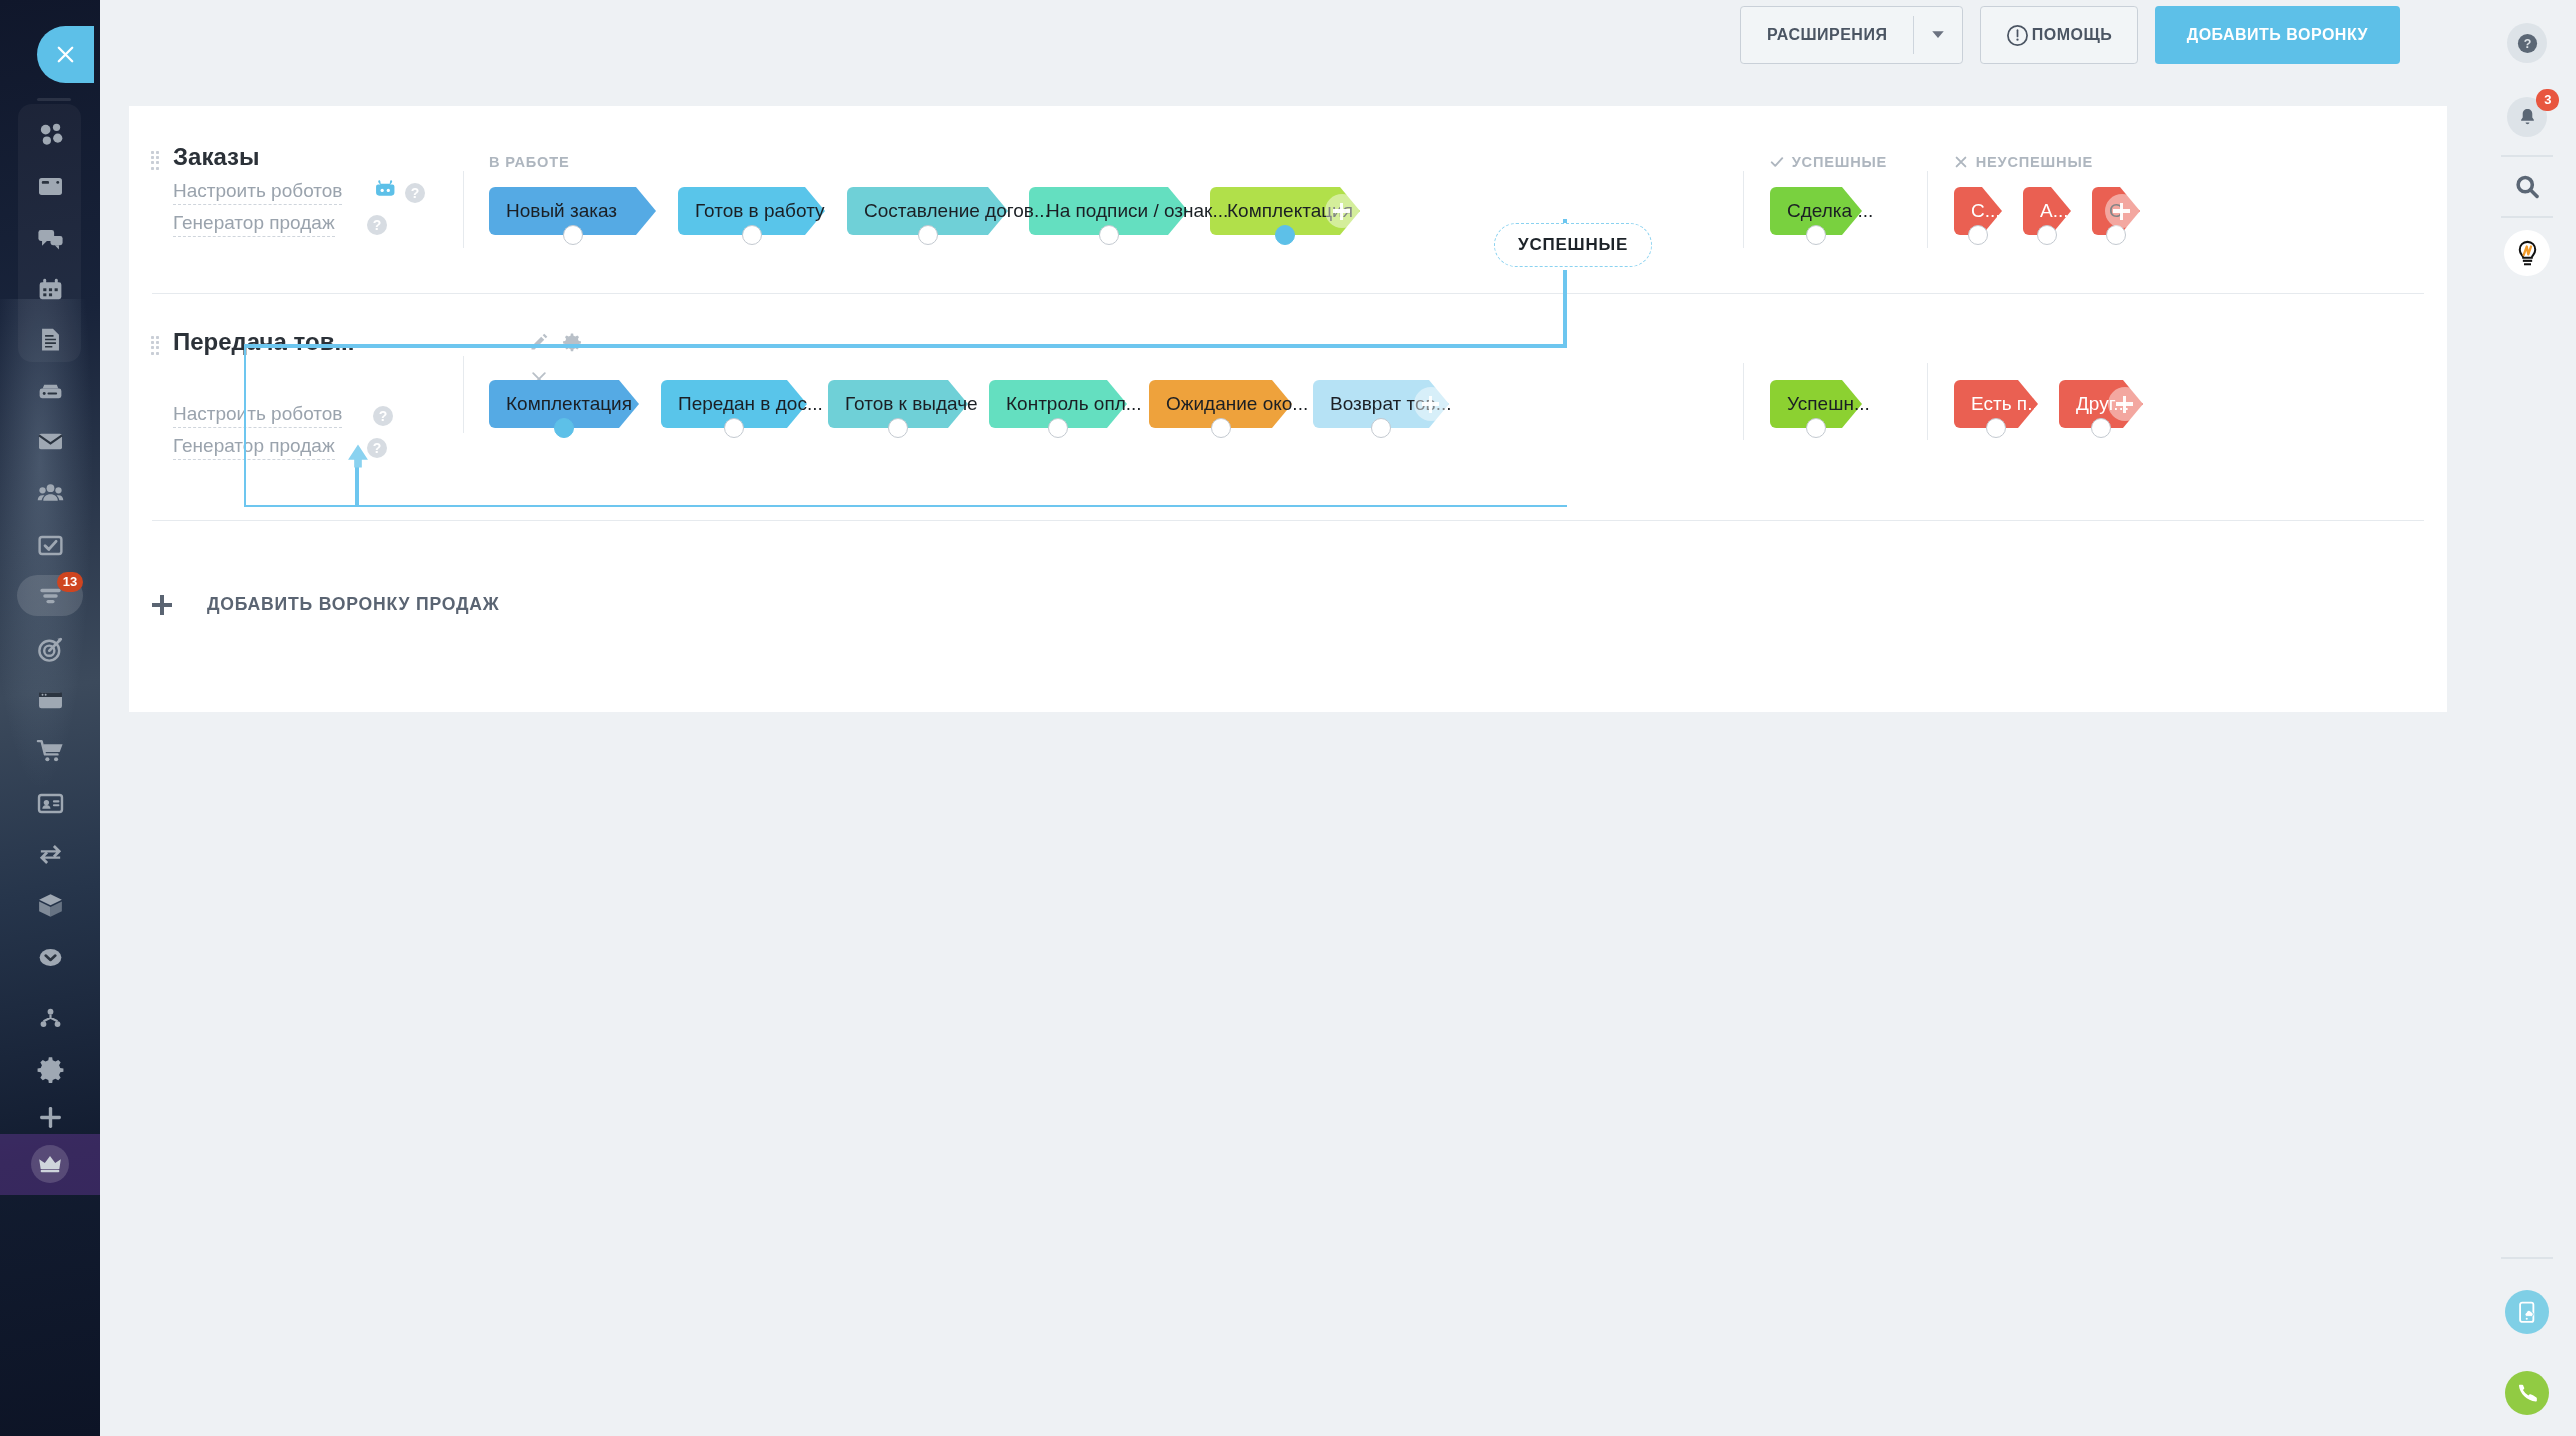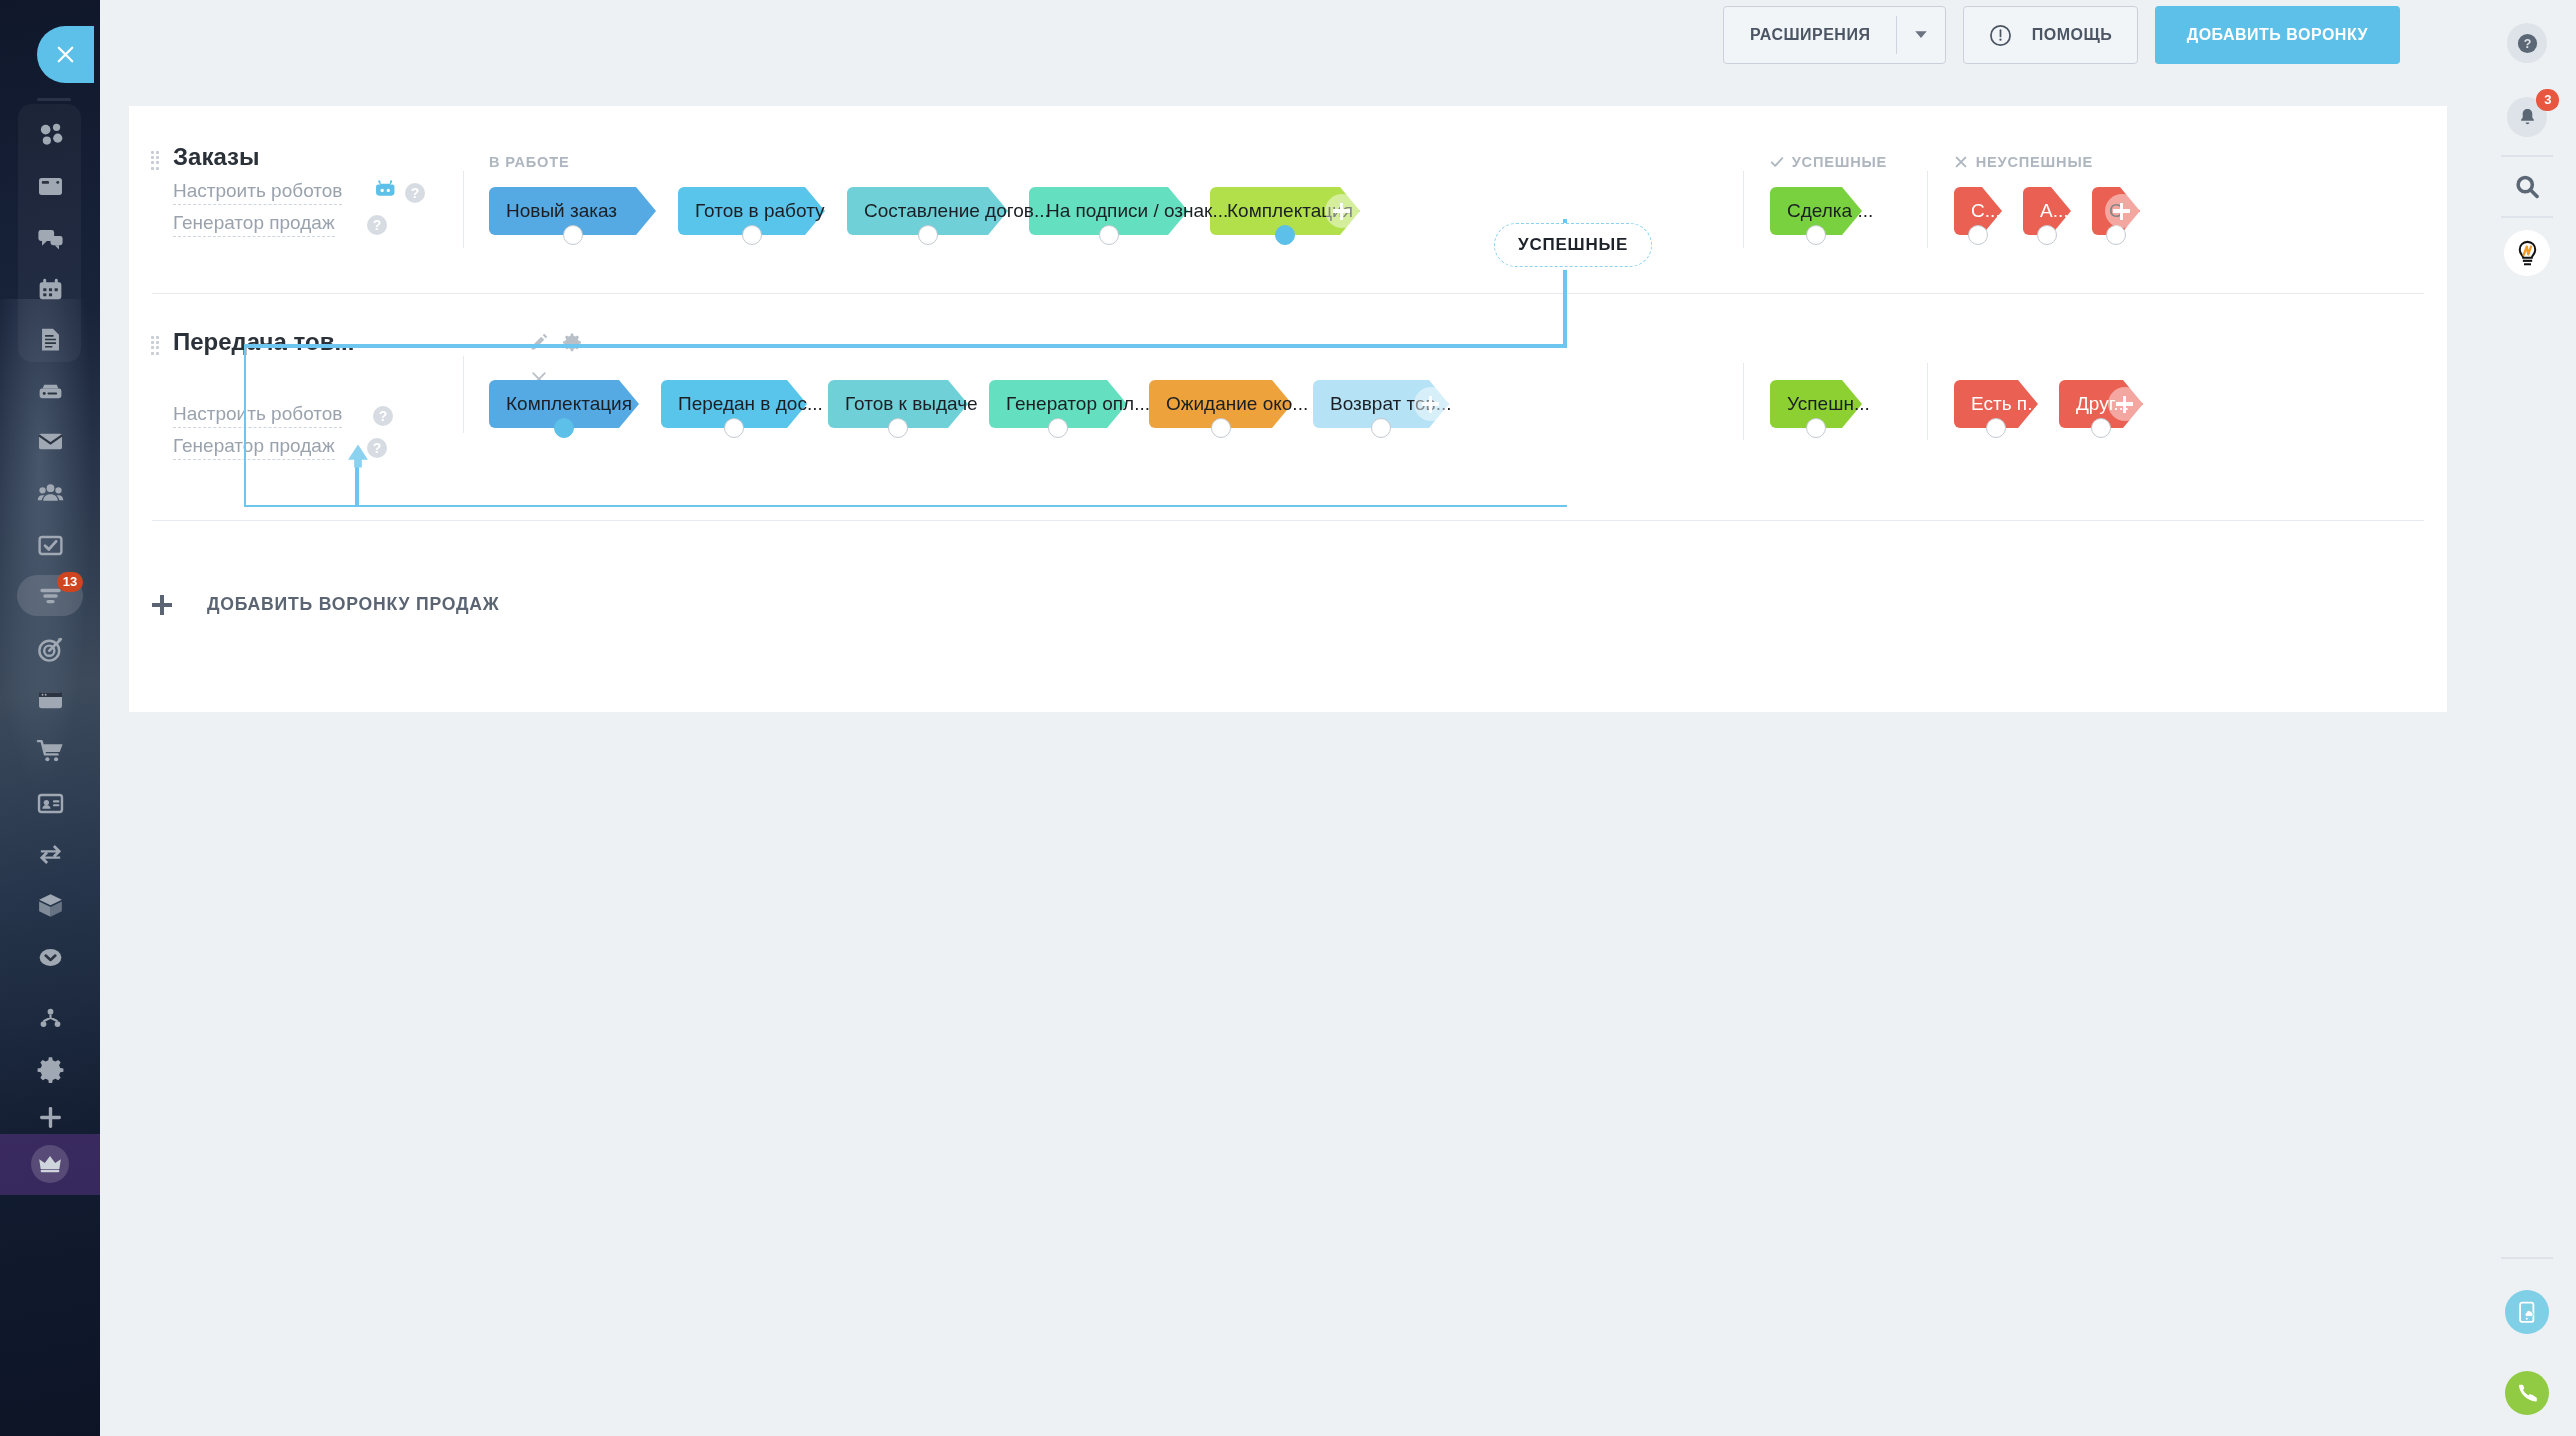--- a/index.html
+++ b/index.html
@@ -68,21 +68,21 @@
   .btn {
     height: 58px; border: 0.8px solid #c9d0d8; background: #f2f5f7; border-radius: 3.8px;
     display: flex; align-items: center; color: #4b5563;
     font-size: 16px; font-weight: bold; letter-spacing: 0.5px;
   }
   .btn-ext { padding: 0; }
   .btn-ext .lbl { padding: 0 26px; }
   .btn-ext .sep { width: 0.8px; height: 38px; background: #ced5dd; }
   .btn-ext .caret { padding: 0 17px; display: flex; align-items: center; }
   .btn-ext .caret svg { width: 14px; height: 9.2px; fill: #6b7280; }
-  .btn-help { padding: 0 24.5px; gap: 20px; }
+  .btn-help { padding: 0 24.5px; gap: 3px; }
   .btn-help svg { width: 23px; height: 23px; }
   .btn-primary {
     height: 58px; background: #5dc0e8; border: none; border-radius: 3.8px;
     padding: 0 32px; display: flex; align-items: center; color: #fff;
     font-size: 16px; font-weight: bold; letter-spacing: 0.5px;
   }
 
   
   .rrail { position: absolute; right: 0; top: 0; width: 100px; height: 1437px; background: #eef1f4; }
   .rr-circle {
@@ -565,21 +565,21 @@
             <span class="txt">Передан в дос...</span>
             <span class="knob"></span>
           </div>
           <div class="stage" style="left: 699px; top: 52px; width: 140px;">
             <div style="position:absolute;inset:0;background:#6fd0d7;border-radius:6.1px;clip-path:polygon(0 0, calc(100% - 20px) 0, 100% 50%, calc(100% - 20px) 100%, 0 100%);"></div>
             <span class="txt">Готов к выдаче</span>
             <span class="knob"></span>
           </div>
           <div class="stage" style="left: 860px; top: 52px; width: 138px;">
             <div style="position:absolute;inset:0;background:#64dfc0;border-radius:6.1px;clip-path:polygon(0 0, calc(100% - 20px) 0, 100% 50%, calc(100% - 20px) 100%, 0 100%);"></div>
-            <span class="txt">Генератор опл...</span>
+            <span class="txt">Контроль опл...</span>
             <span class="knob"></span>
           </div>
           <div class="stage" style="left: 1020px; top: 52px; width: 143px;">
             <div style="position:absolute;inset:0;background:#eea23c;border-radius:6.1px;clip-path:polygon(0 0, calc(100% - 20px) 0, 100% 50%, calc(100% - 20px) 100%, 0 100%);"></div>
             <span class="txt">Ожидание око...</span>
             <span class="knob"></span>
           </div>
           <div class="stage" style="left: 1184px; top: 52px; width: 136px;">
             <div style="position:absolute;inset:0;background:#b6e2f5;border-radius:6.1px;clip-path:polygon(0 0, calc(100% - 20px) 0, 100% 50%, calc(100% - 20px) 100%, 0 100%);"></div>
             <span class="txt">Возврат тов...</span>

